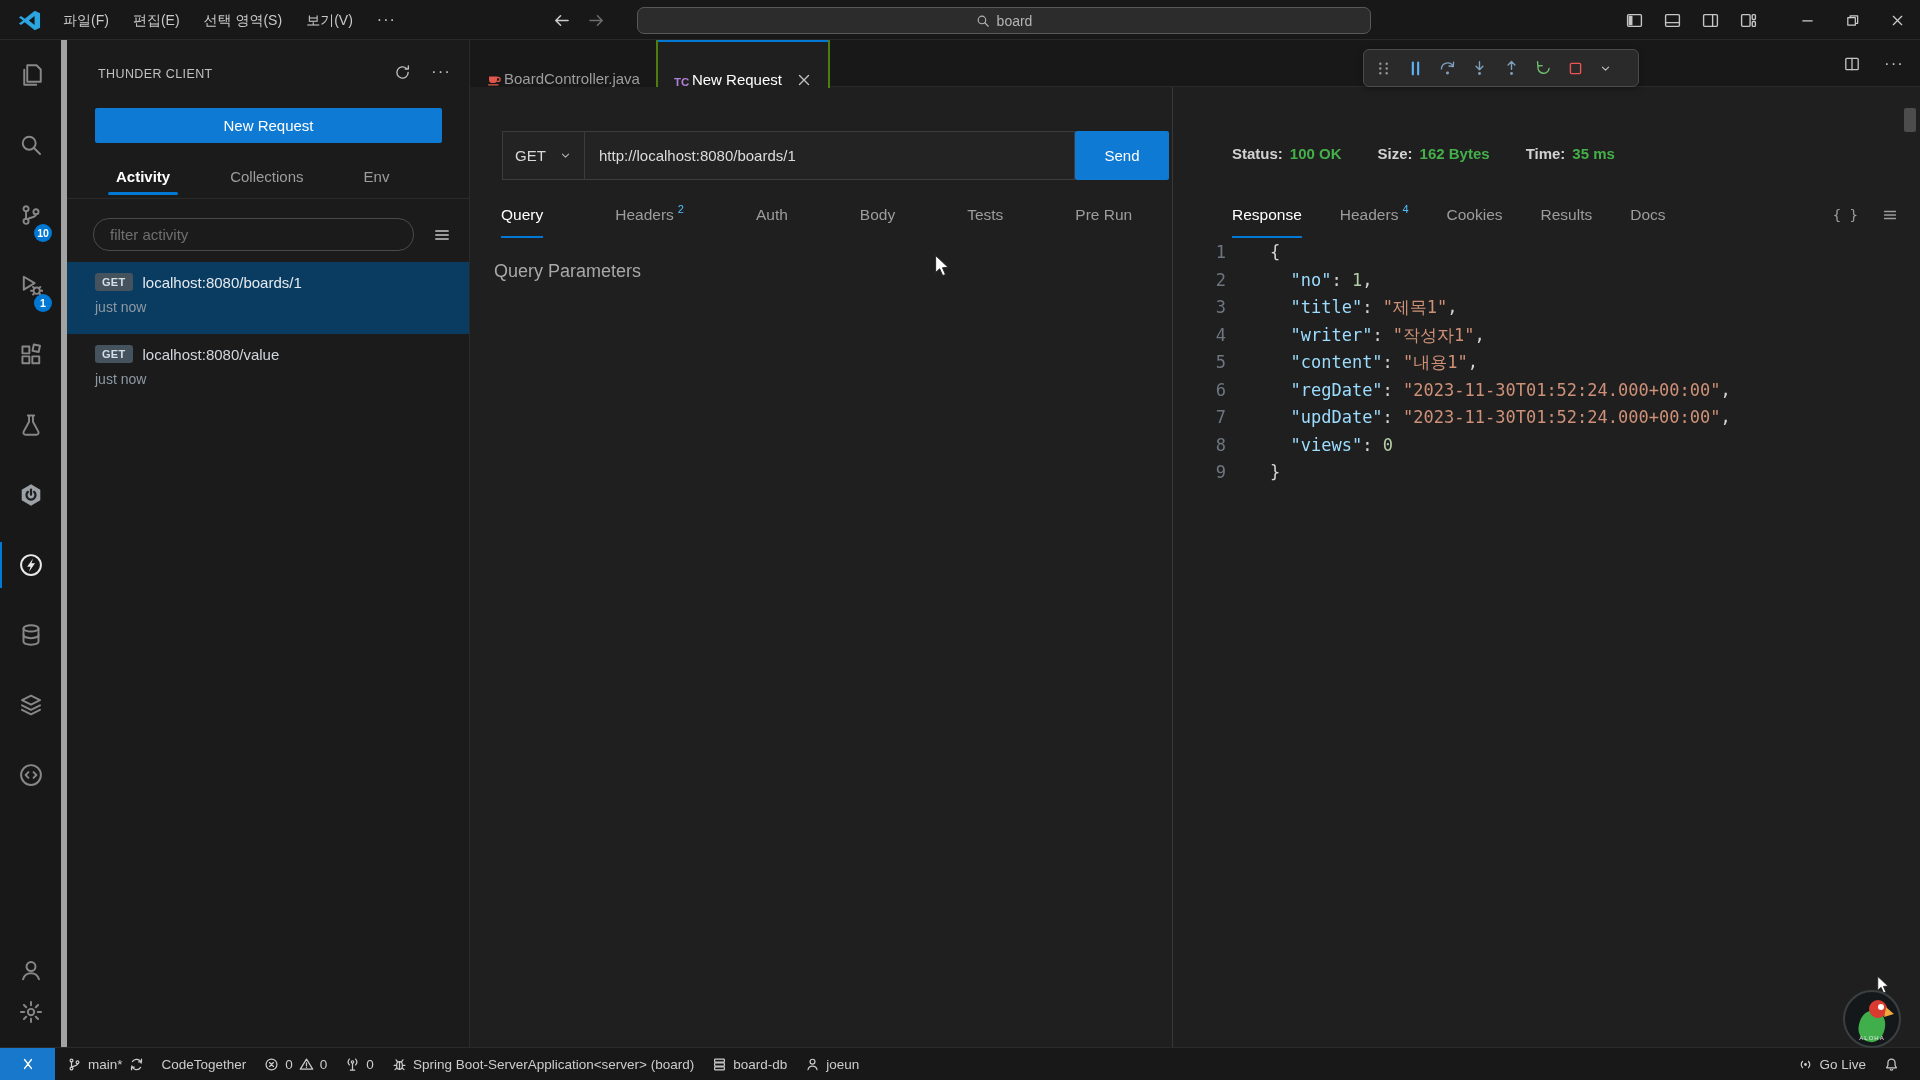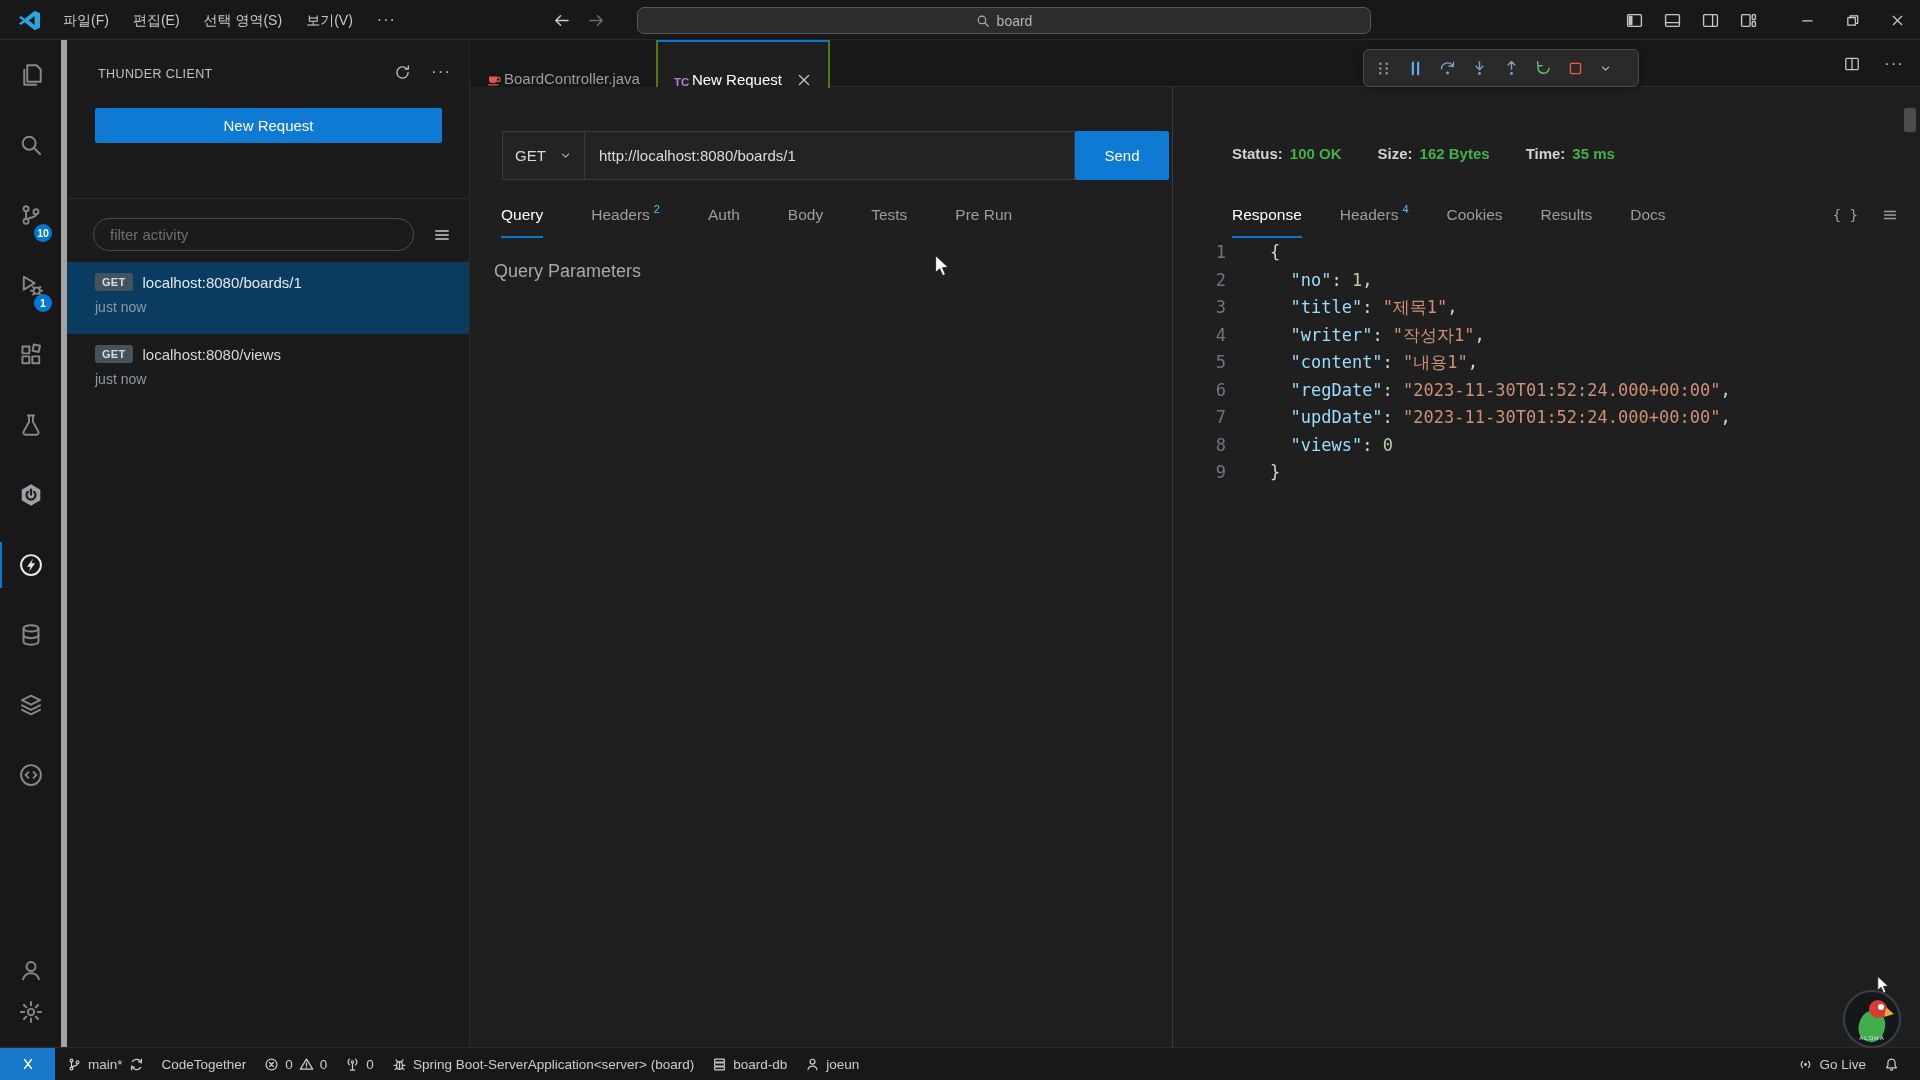--- a/index.html
+++ b/index.html
@@ -108,21 +108,21 @@
     border:1px solid #3c3c3c; background:#232323; }
   .method { width:82px; display:flex; align-items:center; justify-content:space-between;
     padding:0 12px; color:#d8d8d8; font-size:15px; border-right:1px solid #3c3c3c; }
   .method .icon { width:13px; height:13px; color:#b5b5b5; }
   .url-input { flex:1; background:transparent; border:none; outline:none; color:#dcdcdc;
     font-size:15px; padding:0 14px; }
   .send-btn { position:absolute; left:605px; top:44px; width:94px; height:49px; background:#0e7ad3;
     color:#fff; font-size:15px; border:none; border-radius:2px; }
   .rtabs { position:absolute; display:flex; height:44px; align-items:center; font-size:15.5px;
     color:#9d9d9d; }
-  .req-tabs { left:31px; top:108px; gap:48px; }
+  .req-tabs { left:31px; top:108px; gap:72px; }
   .rtab { position:relative; height:44px; display:flex; align-items:flex-start; padding-top:11px; }
   .rtab.active { color:#ffffff; }
   .rtab.active::after { content:''; position:absolute; left:0; right:0; bottom:1px; height:2.5px;
     background:#0078d4; }
   .tab-sup { color:#4fc1ff; font-size:11px; margin-left:4px; transform:translateY(-3px); }
   .section-title { position:absolute; left:24px; top:174px; font-size:18px; color:#a8a8a8; }
   .param-row { position:absolute; left:30px; top:244px; display:flex; align-items:flex-start; }
   .checkbox { width:17px; height:17px; border:1px solid #6a6a6a; border-radius:3px;
     margin:3px 22px 0 0; }
   .field { border-bottom:1px solid #3c3c3c; padding-bottom:10px; }
@@ -397,39 +397,44 @@
     <div class="sb-actions">
       <span class="icon">
           <svg viewBox="0 0 16 16">
             <path d="M13.3 8A5.3 5.3 0 1111.7 4.2"></path>
             <path d="M13.5 1.8v2.9h-2.9"></path>
           </svg>
         </span>
       <span class="more-dots">···</span>
     </div>
     <button class="new-request-btn">New Request</button>
+    <div class="sb-tabs" id="sbTabs">
+        <div class="sb-tab active">Activity</div>
+        <div class="sb-tab">Collections</div>
+        <div class="sb-tab">Env</div>
+      </div>
     <div class="sb-sep"></div>
     <input class="filter-input" placeholder="filter activity" style="">
     <span class="icon hamburger">
         <svg viewBox="0 0 16 16">
           <path d="M2.5 4.5h11M2.5 8h11M2.5 11.5h11"></path>
         </svg>
       </span>
     <div class="sb-list" id="sbList">
         <div class="sb-item selected">
           <div class="sb-row1">
             <span class="get-badge">GET</span>
             <span class="sb-url">localhost:8080/boards/1</span>
           </div>
           <div class="sb-time">just now</div>
         </div>
         <div class="sb-item">
           <div class="sb-row1">
             <span class="get-badge">GET</span>
-            <span class="sb-url">localhost:8080/views</span>
+            <span class="sb-url">localhost:8080/value</span>
           </div>
           <div class="sb-time">just now</div>
         </div>
       </div>
   </div>
 
   <div class="editor">
     <div class="tabbar" id="tabbar">
         <div class="tab">
           <span class="icon">

